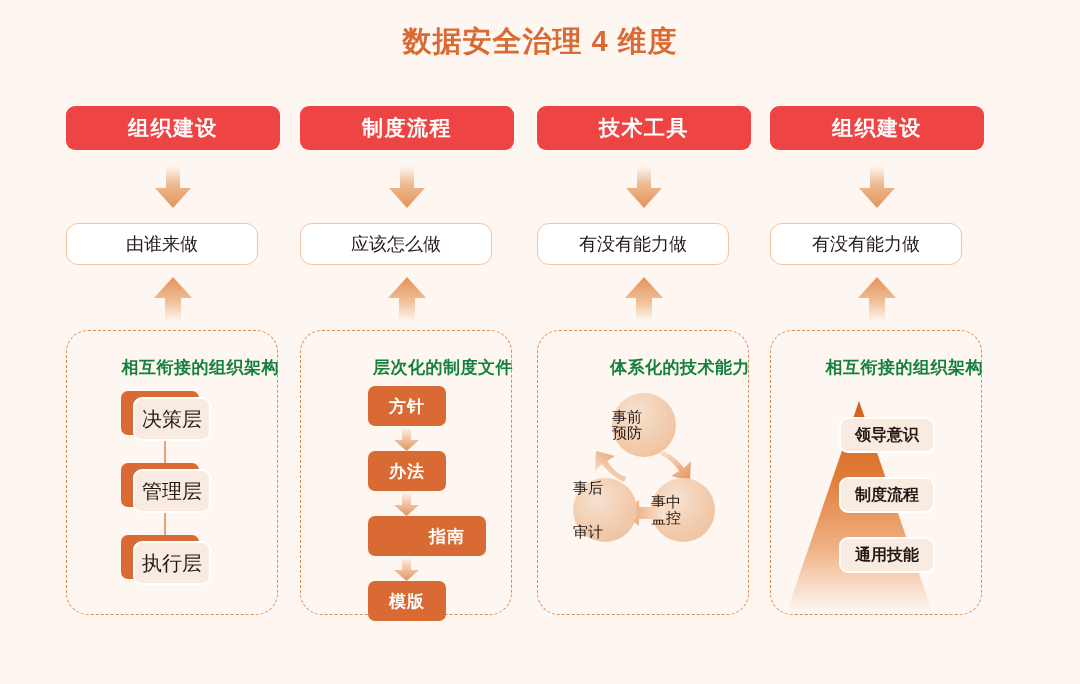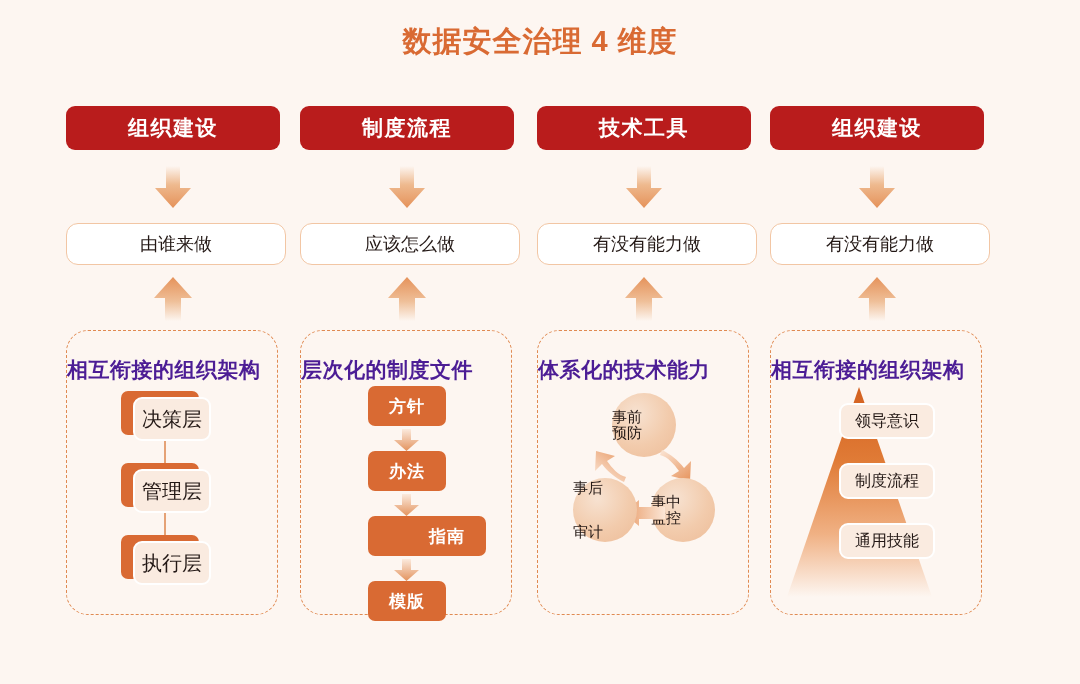--- a/index.html
+++ b/index.html
@@ -48,21 +48,21 @@
   .col-2 { left: 537px; }
   .col-3 { left: 770px; }
 
   
   .header-pill {
     position: absolute;
     top: 106px;
     left: 0;
     width: 214px;
     height: 44px;
-    background: #b91c1c;
+    background: #ef4444;
     border-radius: 9px;
     color: #ffffff;
     font-size: 21px;
     font-weight: bold;
     letter-spacing: 1.5px;
     display: flex;
     align-items: center;
     justify-content: center;
   }
 
@@ -80,21 +80,21 @@
     left: 88px;
     width: 38px;
     height: 44px;
   }
 
   
   .question-box {
     position: absolute;
     top: 223px;
     left: 0;
-    width: 220px;
+    width: 192px;
     height: 42px;
     background: #FFFFFF;
     border: 1.5px solid #F2C6A4;
     border-radius: 12px;
     font-size: 18px;
     display: flex;
     align-items: center;
     justify-content: center;
     box-sizing: border-box;
     color: #231815;
@@ -110,24 +110,24 @@
     border: 1.6px dashed #E08A52;
     border-radius: 22px;
     box-sizing: border-box;
     background: transparent;
   }
   .panel-title {
     position: absolute;
     top: 25px;
     left: 0;
     width: 212px;
-    text-align: left;
-    font-size: 21px;
+    text-align: right;
+    font-size: 17px;
     font-weight: bold;
-    color: #4c1d95;
+    color: #15803d;
     letter-spacing: 0.5px;
   }
 
   
   .layer-stack {
     position: absolute;
     top: 60px;
     left: 0;
     width: 212px;
     height: 225px;
@@ -224,24 +224,25 @@
     width: 40px;
     height: 40px;
   }
   .cyc-arrow.a1 { left: 120px; top: 63px; }
   .cyc-arrow.a2 { left: 83px;  top: 116px; width: 44px; height: 30px; }
   .cyc-arrow.a3 { left: 50px;  top: 63px; }
 
   
   .pyramid-wrap {
     position: absolute;
-    top: 50px;
+    top: 64px;
     left: 0;
     width: 212px;
     height: 235px;
+    font-weight: bold;
   }
   .pyramid {
     position: absolute;
     left: 6px;
     top: 6px;
     width: 160px;
     height: 210px;
   }
   .skill-card {
     position: absolute;

